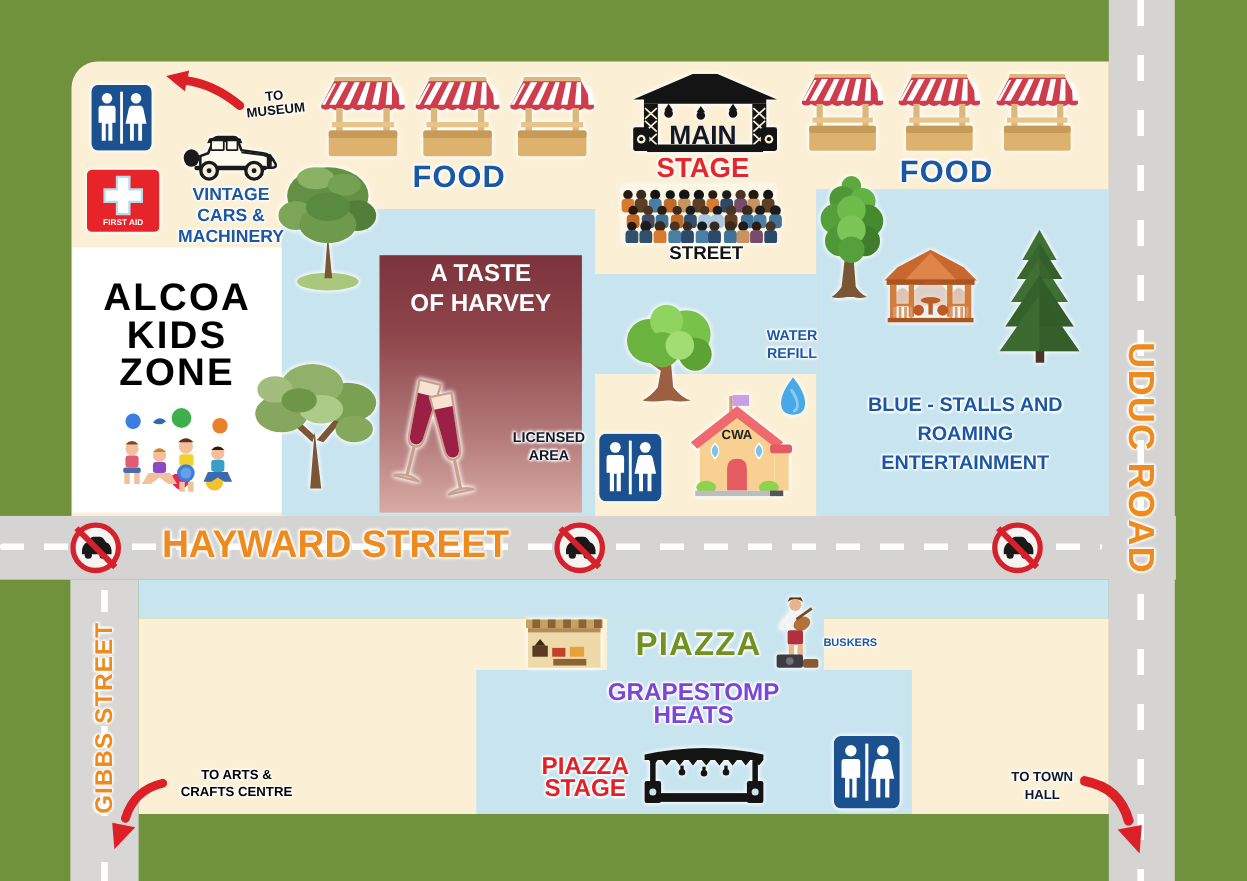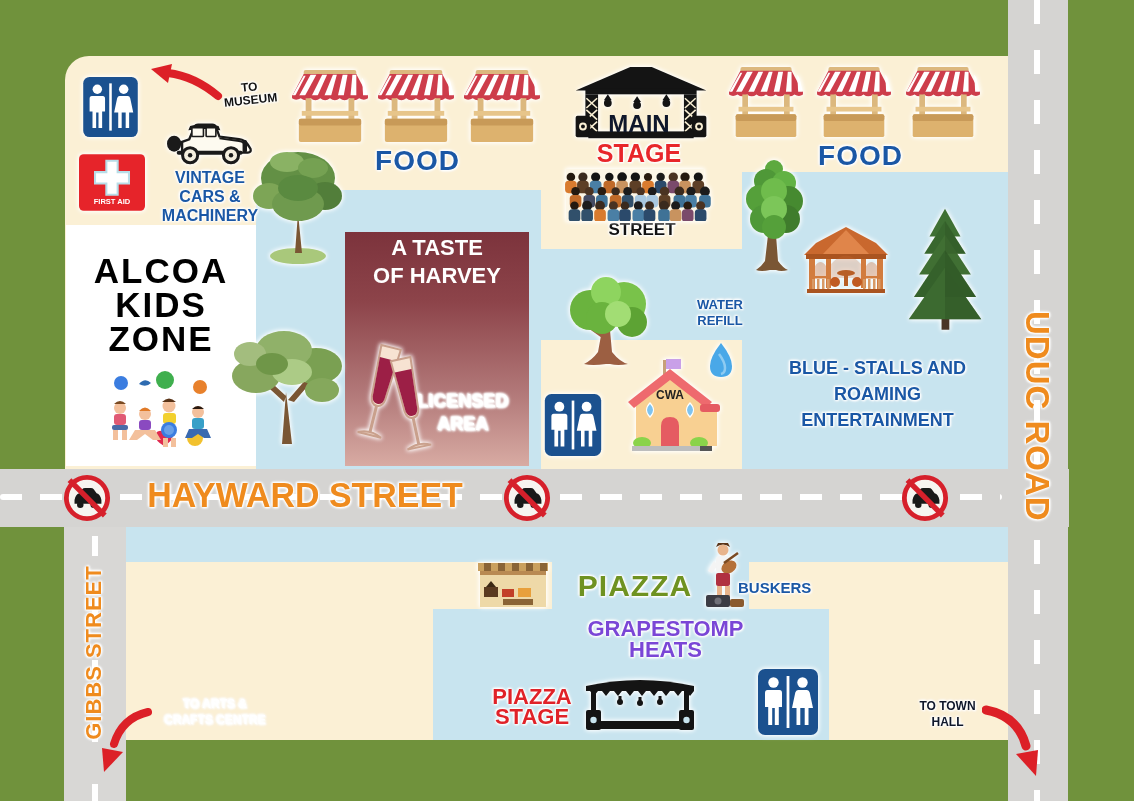--- a/index.html
+++ b/index.html
@@ -63,35 +63,35 @@
 <div class="txt" style="left:572px;top:221px;width:140px;font-size:17px;color:#111;">STREET</div>
 
 <div class="txt" style="left:198px;top:81px;width:104px;font-size:12px;color:#111;transform:rotate(-6deg);">TO<br>MUSEUM</div>
 
 <div class="txt blue" style="left:155px;top:168px;width:110px;font-size:16px;line-height:1.2;">VINTAGE<br>CARS &amp;<br>MACHINERY</div>
 
 <div class="txt" style="left:66px;top:254px;width:190px;font-size:35px;color:#000000;line-height:0.97;letter-spacing:2px;">ALCOA<br>KIDS<br>ZONE</div>
 
 <div class="txt" style="left:345px;top:234px;width:184px;font-size:22px;color:#fff;line-height:1.28;text-shadow:none;">A TASTE<br>OF HARVEY</div>
 
-<div class="txt" style="left:408px;top:390px;width:110px;font-size:18px;color:#ffffff;line-height:1.25;">LICENSED<br>AREA</div>
+<div class="txt" style="left:444px;top:390px;width:110px;font-size:13px;color:#0f172a;line-height:1.25;">LICENSED<br>AREA</div>
 
 <div class="txt blue" style="left:670px;top:297px;width:100px;font-size:13px;line-height:1.25;">WATER<br>REFILL</div>
 
 <div class="txt blue" style="left:760px;top:355px;width:235px;font-size:18px;line-height:1.45;">BLUE - STALLS AND<br>ROAMING<br>ENTERTAINMENT</div>
 
 <div class="txt" style="left:560px;top:570px;width:150px;font-size:30px;color:#6f9221;letter-spacing:1px;">PIAZZA</div>
 
-<div class="txt blue" style="left:738px;top:580px;width:70px;font-size:15px;">BUSKERS</div>
-
-<div class="txt" style="left:548px;top:619px;width:235px;font-size:22px;color:#7a46d6;line-height:0.95;">GRAPESTOMP<br>HEATS</div>
+<div class="txt blue" style="left:738px;top:580px;width:70px;font-size:10px;">BUSKERS</div>
+
+<div class="txt" style="left:513px;top:619px;width:235px;font-size:22px;color:#7a46d6;line-height:0.95;">GRAPESTOMP<br>HEATS</div>
 
 <div class="txt" style="left:477px;top:687px;width:110px;font-size:22px;color:#e02228;line-height:0.92;">PIAZZA<br>STAGE</div>
 
-<div class="txt" style="left:152px;top:697px;width:126px;font-size:12px;color:#ffffff;line-height:1.3;">TO ARTS &amp;<br>CRAFTS CENTRE</div>
+<div class="txt" style="left:152px;top:697px;width:126px;font-size:12px;color:#000000;line-height:1.3;">TO ARTS &amp;<br>CRAFTS CENTRE</div>
 
 <div class="txt" style="left:895px;top:699px;width:105px;font-size:12px;color:#0f172a;line-height:1.3;">TO TOWN<br>HALL</div>
 
 <svg width="0" height="0" style="position:absolute">
  <defs>
   <symbol id="toilet" viewBox="0 0 60 66">
    <rect x="0" y="0" width="60" height="66" rx="7" fill="#1b518f"></rect>
    <rect x="28.6" y="7" width="2.8" height="52" fill="#fff"></rect>
    <circle cx="15.5" cy="13.5" r="5.2" fill="#fff"></circle>
    <path d="M9.5 21 h12 q2.5 0 2.5 3 v14 h-3.2 v18 h-4 v-17 h-2.6 v17 h-4 v-18 H7 v-14 q0-3 2.5-3 z" fill="#fff"></path>

